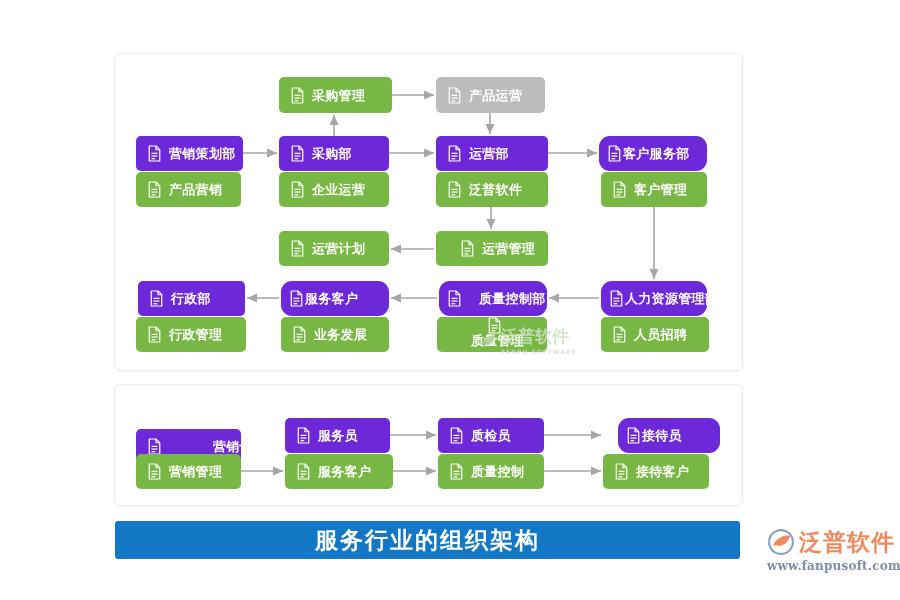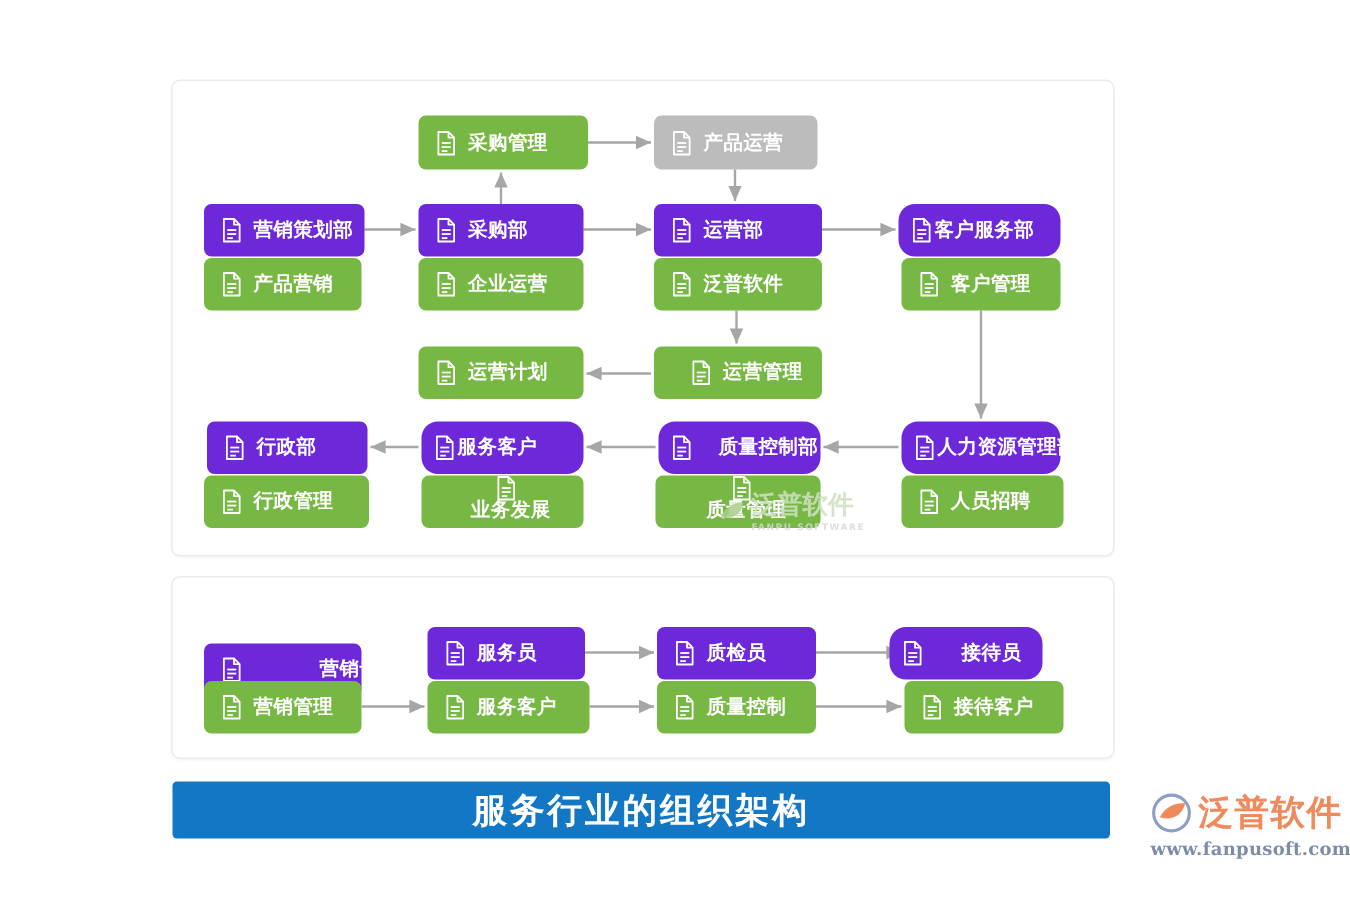--- a/index.html
+++ b/index.html
@@ -256,21 +256,21 @@
       <div class="node blue tight" style="left: 281px; top: 281px; width: 108px; height: 35px;">
         <svg class="ic" viewBox="0 0 20 22">
           <path d="M3 1 h9 l5 5 v15 h-14 z" fill="none" stroke="#ffffff" stroke-width="1.6" stroke-linejoin="round"></path>
           <path d="M12 1 v5 h5" fill="none" stroke="#ffffff" stroke-width="1.6" stroke-linejoin="round"></path>
           <rect x="6" y="10" width="8" height="1.6" fill="#ffffff"></rect>
           <rect x="6" y="13.6" width="8" height="1.6" fill="#ffffff"></rect>
           <rect x="6" y="17.2" width="5" height="1.6" fill="#ffffff"></rect>
         </svg>
         <span class="tx">服务客户</span>
       </div>
-      <div class="node green" style="left: 281px; top: 317px; width: 108px; height: 35px; flex-direction: column;">
+      <div class="node green" style="left: 281px; top: 317px; width: 108px; height: 35px;">
         <svg class="ic" viewBox="0 0 20 22">
           <path d="M3 1 h9 l5 5 v15 h-14 z" fill="none" stroke="#ffffff" stroke-width="1.6" stroke-linejoin="round"></path>
           <path d="M12 1 v5 h5" fill="none" stroke="#ffffff" stroke-width="1.6" stroke-linejoin="round"></path>
           <rect x="6" y="10" width="8" height="1.6" fill="#ffffff"></rect>
           <rect x="6" y="13.6" width="8" height="1.6" fill="#ffffff"></rect>
           <rect x="6" y="17.2" width="5" height="1.6" fill="#ffffff"></rect>
         </svg>
         <span class="tx">业务发展</span>
       </div>
       <div class="node blue tight" style="left: 439px; top: 281px; width: 108px; height: 35px; gap: 16px;">
@@ -366,21 +366,21 @@
       <div class="node green" style="left: 438px; top: 454px; width: 106px; height: 35px;">
         <svg class="ic" viewBox="0 0 20 22">
           <path d="M3 1 h9 l5 5 v15 h-14 z" fill="none" stroke="#ffffff" stroke-width="1.6" stroke-linejoin="round"></path>
           <path d="M12 1 v5 h5" fill="none" stroke="#ffffff" stroke-width="1.6" stroke-linejoin="round"></path>
           <rect x="6" y="10" width="8" height="1.6" fill="#ffffff"></rect>
           <rect x="6" y="13.6" width="8" height="1.6" fill="#ffffff"></rect>
           <rect x="6" y="17.2" width="5" height="1.6" fill="#ffffff"></rect>
         </svg>
         <span class="tx">质量控制</span>
       </div>
-      <div class="node blue tight" style="left: 593px; top: 418px; width: 102px; height: 35px; gap: 24px;">
+      <div class="node blue tight" style="left: 618px; top: 418px; width: 102px; height: 35px;">
         <svg class="ic" viewBox="0 0 20 22">
           <path d="M3 1 h9 l5 5 v15 h-14 z" fill="none" stroke="#ffffff" stroke-width="1.6" stroke-linejoin="round"></path>
           <path d="M12 1 v5 h5" fill="none" stroke="#ffffff" stroke-width="1.6" stroke-linejoin="round"></path>
           <rect x="6" y="10" width="8" height="1.6" fill="#ffffff"></rect>
           <rect x="6" y="13.6" width="8" height="1.6" fill="#ffffff"></rect>
           <rect x="6" y="17.2" width="5" height="1.6" fill="#ffffff"></rect>
         </svg>
         <span class="tx">接待员</span>
       </div>
       <div class="node green" style="left: 603px; top: 454px; width: 106px; height: 35px;">

